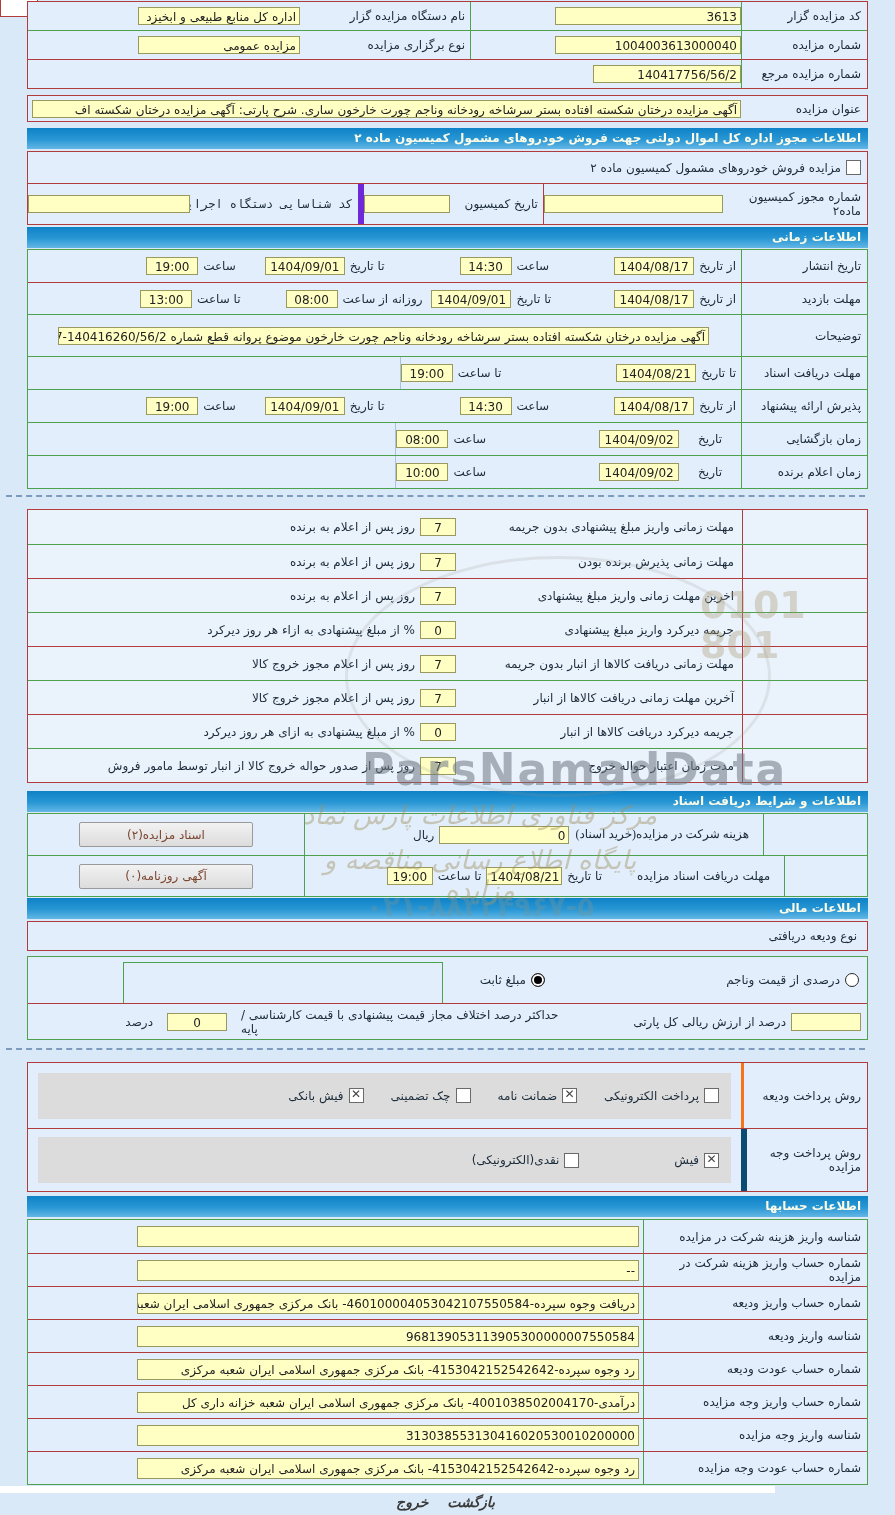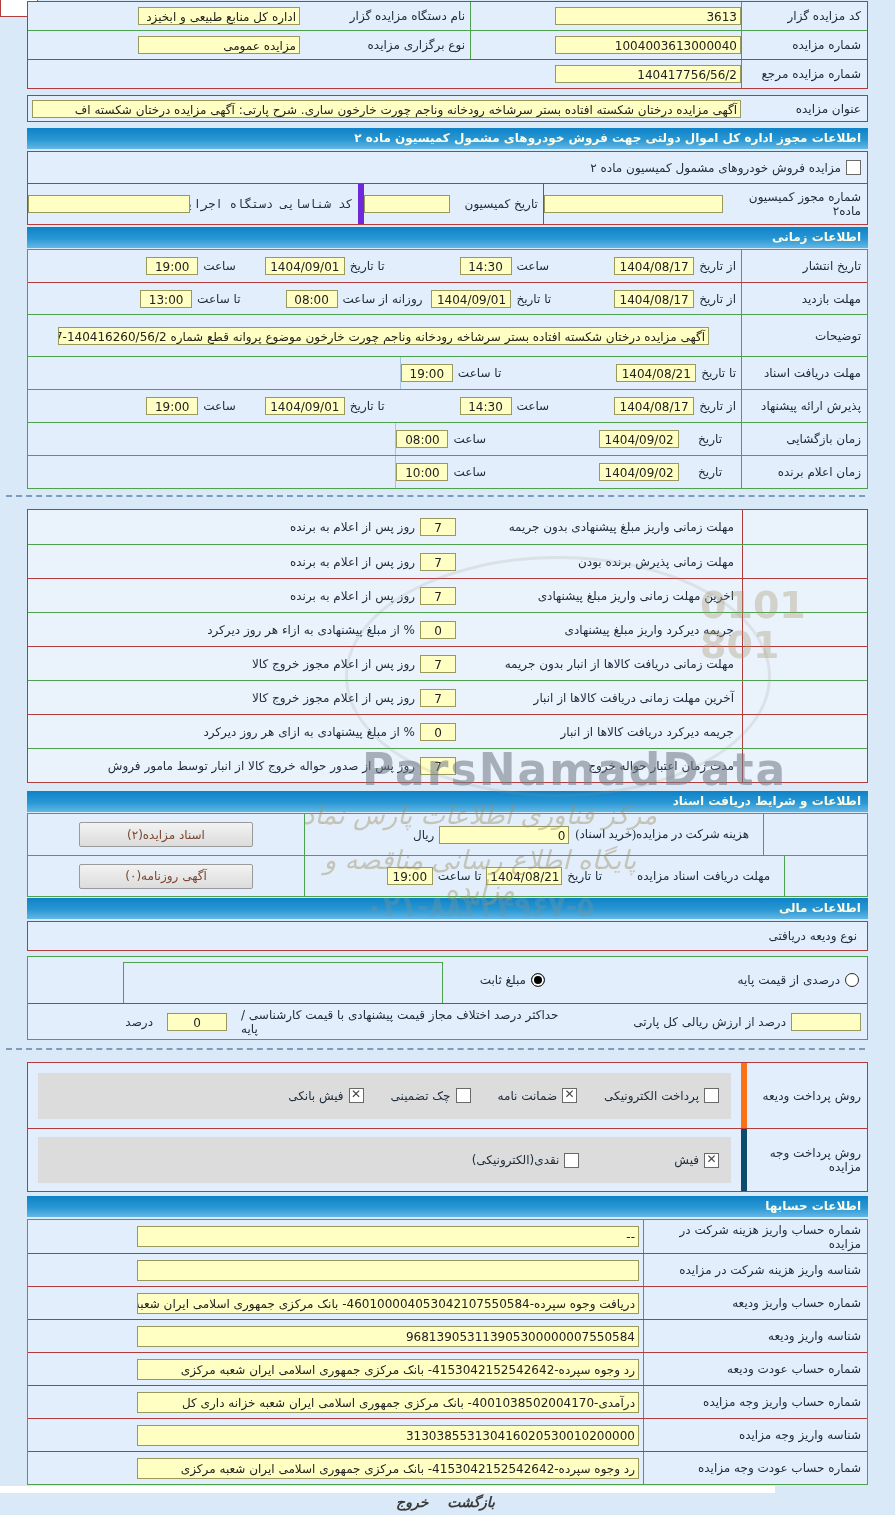--- a/index.html
+++ b/index.html
@@ -58,21 +58,21 @@
         </div>
       <span class="inp num" style="width:186px;text-align:right;">1004003613000040</span>
       <div class="filler" style="max-width:84px;border-left:1px solid #4ea24e;"></div>
       <span class="lbl sl" style="width:160px;">نوع برگزاری مزایده</span>
       <span class="inp" style="width:162px;">مزایده عمومی</span>
     </div>
     <div class="row" style="height:29px;">
       <div class="lblcol">
           <span class="lbl">شماره مزایده مرجع</span>
         </div>
-      <span class="inp num" style="width:186px;text-align:right;">140417756/56/2</span>
+      <span class="inp num" style="width:148px;text-align:right;">140417756/56/2</span>
       <div class="filler"></div>
     </div>
   </div>
 
   <div class="box rbox" style="top:95px;height:27px;border-color:#b23b3b;">
     <div class="row" style="height:25px;">
       <div class="lblcol" style="border-left:none;">
           <span class="lbl">عنوان مزایده</span>
         </div>
       <span class="inp" style="flex:1;margin-left:4px;">آگهی مزایده درختان شکسته افتاده بستر سرشاخه رودخانه وناجم چورت خارخون ساری. شرح پارتی: آگهی مزایده درختان شکسته اف</span>
@@ -262,39 +262,39 @@
     </div>
   </div>
 
   <div class="hdr" style="top:898px;">اطلاعات مالی</div>
   <div class="box rbox" style="top:921px;height:30px;display:flex;align-items:center;">
     <span class="lbl" style="padding-right:10px;">نوع ودیعه دریافتی</span>
   </div>
   <div class="box" style="top:956px;height:84px;">
     <div class="row" style="height:46px;">
       <span class="rad" style="margin-right:8px;"></span>
-      <span class="lbl sl" style="width:290px;">درصدی از قیمت پایه</span>
+      <span class="lbl sl" style="width:290px;">درصدی از قیمت وناجم</span>
       <span class="rad on"></span>
       <span class="lbl sl" style="width:78px;">مبلغ ثابت</span>
       <div style="width:318px;height:40px;border:1px solid #4ea24e;border-bottom:none;align-self:flex-end;"></div>
     </div>
     <div class="row" style="height:37px;">
       <span class="inp" style="width:70px;margin-right:6px;"></span>
       <span class="lbl sl" style="width:210px;">درصد از ارزش ریالی کل پارتی</span>
       <span class="lbl" style="width:330px;text-align:left;">حداکثر درصد اختلاف مجاز قیمت پیشنهادی با قیمت کارشناسی / پایه</span>
       <span class="inp ctr" style="width:60px;margin:0 14px;">0</span>
       <span class="lbl">درصد</span>
     </div>
   </div>
 
   <div class="dash" style="top:1048px;"></div>
 
   <div class="box rbox" style="top:1062px;height:130px;">
     <div class="row" style="height:65px;">
-      <div class="lblcol" style="border-left:6px solid #f97316;">
+      <div class="lblcol" style="border-left:3px solid #f97316;">
           <span class="lbl">روش پرداخت ودیعه</span>
         </div>
       <div class="graypanel" style="flex:1;margin:9px 10px;height:46px;padding:0 12px;">
         <span class="cb"></span>
         <span class="lbl sl" style="margin-left:22px;">پرداخت الکترونیکی</span>
         <span class="cb on"></span>
         <span class="lbl sl" style="margin-left:22px;">ضمانت نامه</span>
         <span class="cb"></span>
         <span class="lbl sl" style="margin-left:22px;">چک تضمینی</span>
         <span class="cb on"></span>
@@ -311,30 +311,30 @@
         <span class="cb"></span>
         <span class="lbl sl">نقدی(الکترونیکی)</span>
       </div>
     </div>
   </div>
 
   <div class="hdr" style="top:1196px;">اطلاعات حسابها</div>
   <div class="box" style="top:1219px;">
     <div class="row" style="height:33px;">
       <div class="lblcol" style="width:224px;">
+          <span class="lbl">شناسه واریز هزینه شرکت در مزایده</span>
+        </div>
+      <span class="inp num" style="width:502px;height:21px;line-height:21px;margin-right:4px;text-align:right;"></span>
+      <div class="filler"></div>
+    </div>
+    <div class="row" style="height:33px;">
+      <div class="lblcol" style="width:224px;">
           <span class="lbl">شماره حساب واریز هزینه شرکت در مزایده</span>
         </div>
       <span class="inp num" style="width:502px;height:21px;line-height:21px;margin-right:4px;text-align:right;">--</span>
-      <div class="filler"></div>
-    </div>
-    <div class="row" style="height:33px;">
-      <div class="lblcol" style="width:224px;">
-          <span class="lbl">شناسه واریز هزینه شرکت در مزایده</span>
-        </div>
-      <span class="inp num" style="width:502px;height:21px;line-height:21px;margin-right:4px;text-align:right;"></span>
       <div class="filler"></div>
     </div>
     <div class="row" style="height:33px;">
       <div class="lblcol" style="width:224px;">
           <span class="lbl">شماره حساب واریز ودیعه</span>
         </div>
       <span class="inp" style="width:502px;height:21px;line-height:21px;margin-right:4px;">دریافت وجوه سپرده-460100004053042107550584- بانک مرکزی جمهوری اسلامی ایران شعبه مرکزی</span>
       <div class="filler"></div>
     </div>
     <div class="row" style="height:33px;">

